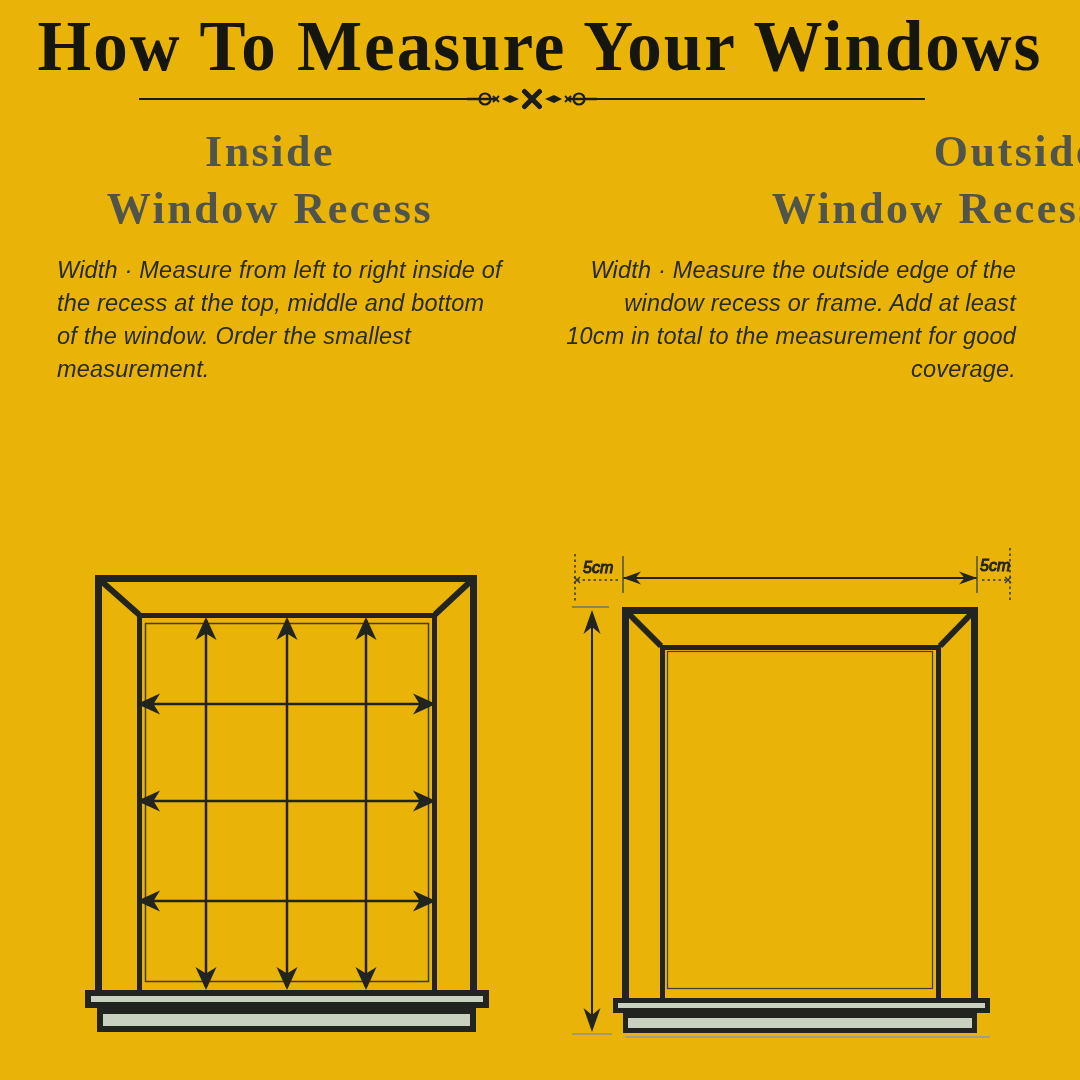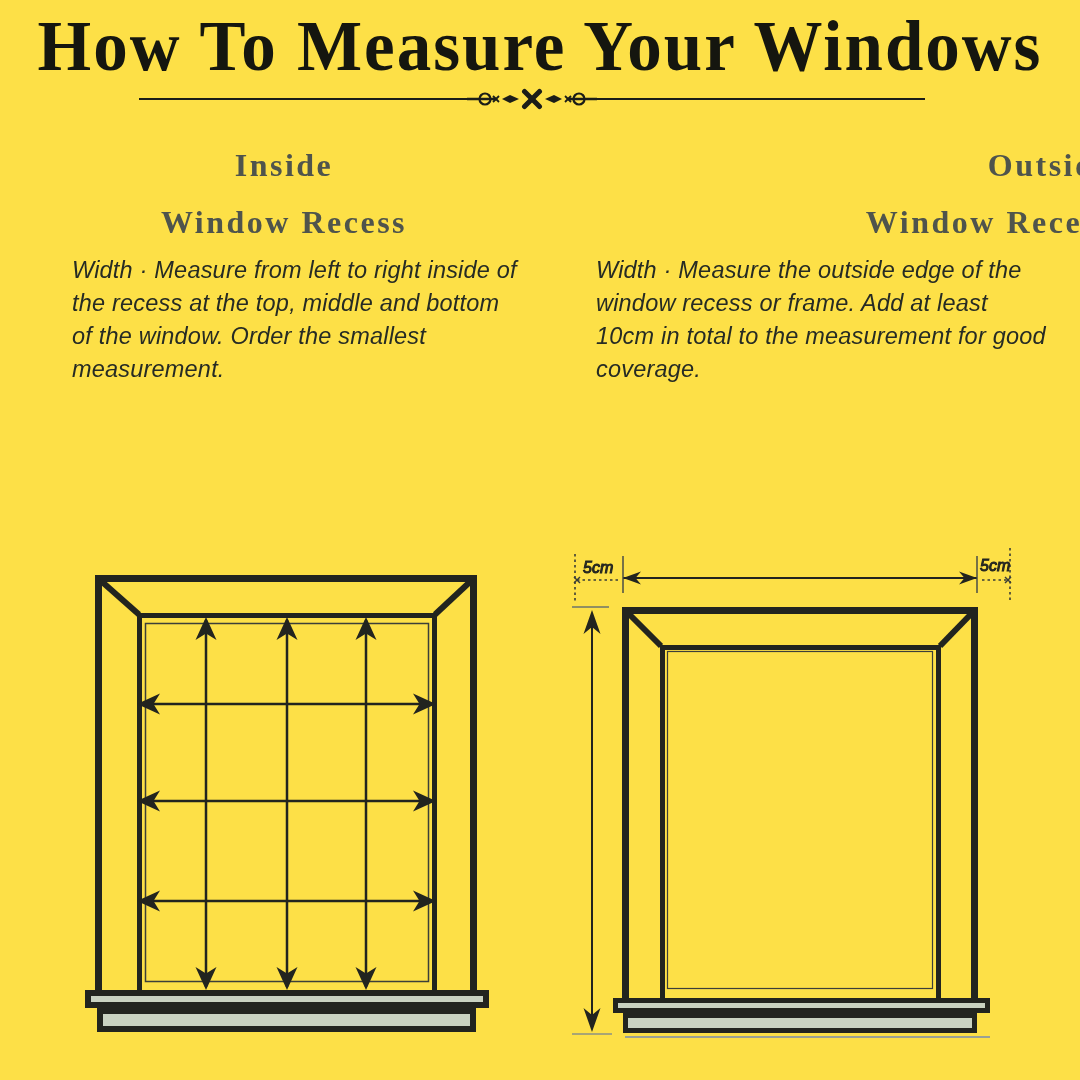--- a/index.html
+++ b/index.html
@@ -1,46 +1,46 @@
 <!DOCTYPE html>
 <html><head>
 <meta charset="utf-8">
 <style>
   html,body{margin:0;padding:0;background:#c9d2c1;}
   .canvas{
-    position:relative;width:1080px;height:1080px;background:#fde047;
+    position:relative;width:1080px;height:1080px;background:#eab308;
     overflow:hidden;font-family:"Liberation Sans",sans-serif;color:#262b24;
   }
   .title{
     position:absolute;top:6px;left:0;width:1080px;margin:0;
     font-family:"Liberation Serif",serif;font-weight:700;
     font-size:69px;line-height:76px;letter-spacing:2px;color:#15160f;
     text-align:center;transform:scaleY(1.05);transform-origin:top center;
   }
   .divider{
     position:absolute;top:88px;left:139px;width:786px;height:22px;
     display:flex;align-items:center;
   }
   .divider .dline{flex:1;height:0;border-top:2.5px solid #1b1d18;}
   .heading{
-    position:absolute;top:123px;width:540px;margin:14px;
+    position:absolute;top:123px;width:540px;margin:0;
     font-family:"Liberation Serif",serif;font-weight:700;
-    font-size:32px;line-height:57px;letter-spacing:2.5px;color:#4f544c;
+    font-size:44px;line-height:57px;letter-spacing:2.5px;color:#4f544c;
     text-align:center;
   }
   .heading span{display:block;}
   .heading.left{left:0;}
   .heading.right{left:558px;text-align:right;}
   .para{
     position:absolute;width:452px;margin:0;
     font-style:italic;font-size:23.5px;line-height:33px;letter-spacing:0.2px;
     color:#262b24;
   }
-  .para.p-left{left:72px;}
-  .para.p-right{left:596px;}
+  .para.p-left{left:57px;}
+  .para.p-right{left:564px;text-align:right;}
   .para.row1{top:254px;}
   .para.row2{top:419px;}
   .diagram{position:absolute;}
   .diagram.inside{left:80px;top:565px;}
   .diagram.outside{left:560px;top:548px;}
   svg text.dim-label{
     font-family:"Liberation Sans",sans-serif;font-style:italic;
     font-size:16px;fill:#2c302a;
   }
 </style>

